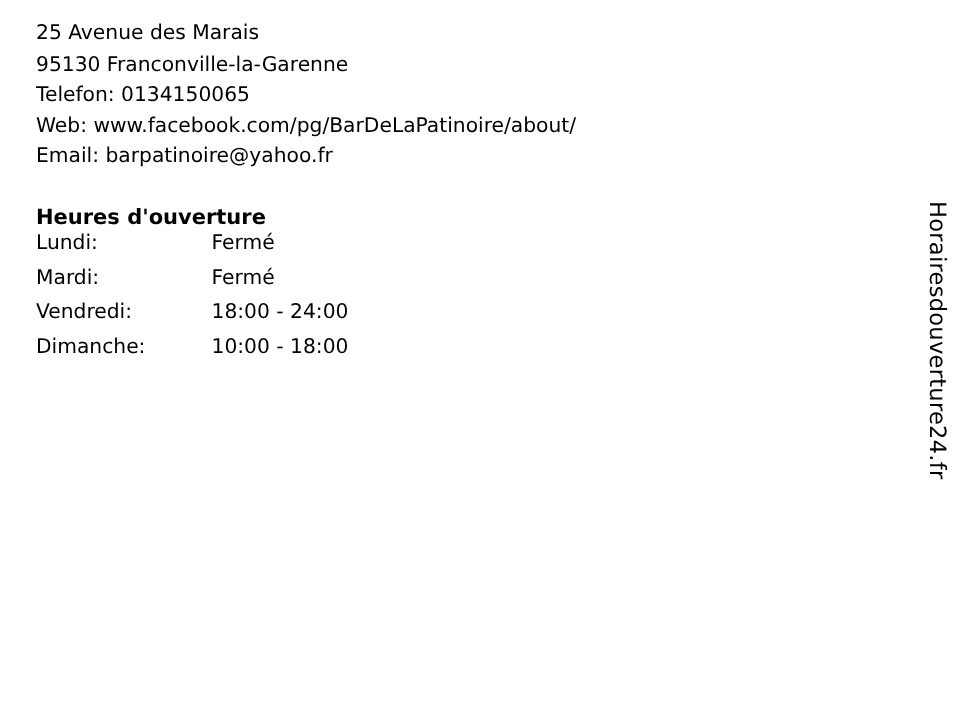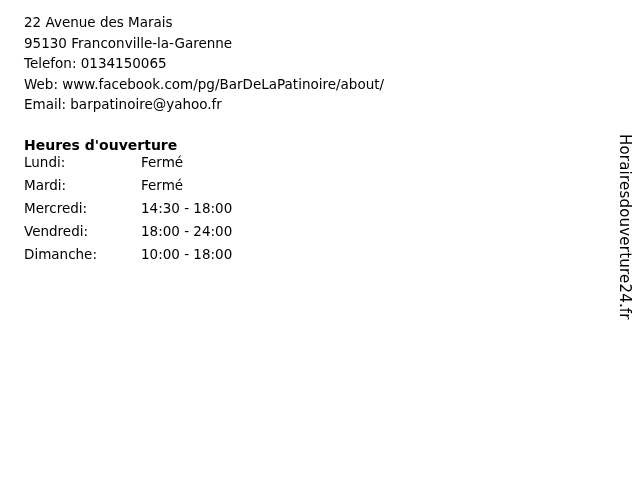--- a/index.html
+++ b/index.html
@@ -70,44 +70,40 @@
     white-space: nowrap;
   }
 </style>
 </head>
 <body>
 
 <div class="page">
 
 
   <div class="contact-block">
-    <div class="contact-line">22 Avenue des Marais</div>
+    <div class="contact-line">25 Avenue des Marais</div>
     <div class="contact-line">95130 Franconville-la-Garenne</div>
     <div class="contact-line">Telefon: 0134150065</div>
     <div class="contact-line">Web: www.facebook.com/pg/BarDeLaPatinoire/about/</div>
     <div class="contact-line">Email: barpatinoire@yahoo.fr</div>
   </div>
 
   <div class="hours-heading">Heures d'ouverture</div>
 
   <table class="hours-table">
     <tbody>
       <tr>
         <td class="day-cell">Lundi:</td>
         <td class="time-cell">Fermé</td>
       </tr>
       <tr>
         <td class="day-cell">Mardi:</td>
         <td class="time-cell">Fermé</td>
       </tr>
       <tr>
-        <td class="day-cell">Mercredi:</td>
-        <td class="time-cell">14:30 - 18:00</td>
-      </tr>
-      <tr>
         <td class="day-cell">Vendredi:</td>
         <td class="time-cell">18:00 - 24:00</td>
       </tr>
       <tr>
         <td class="day-cell">Dimanche:</td>
         <td class="time-cell">10:00 - 18:00</td>
       </tr>
     </tbody>
   </table>
 

